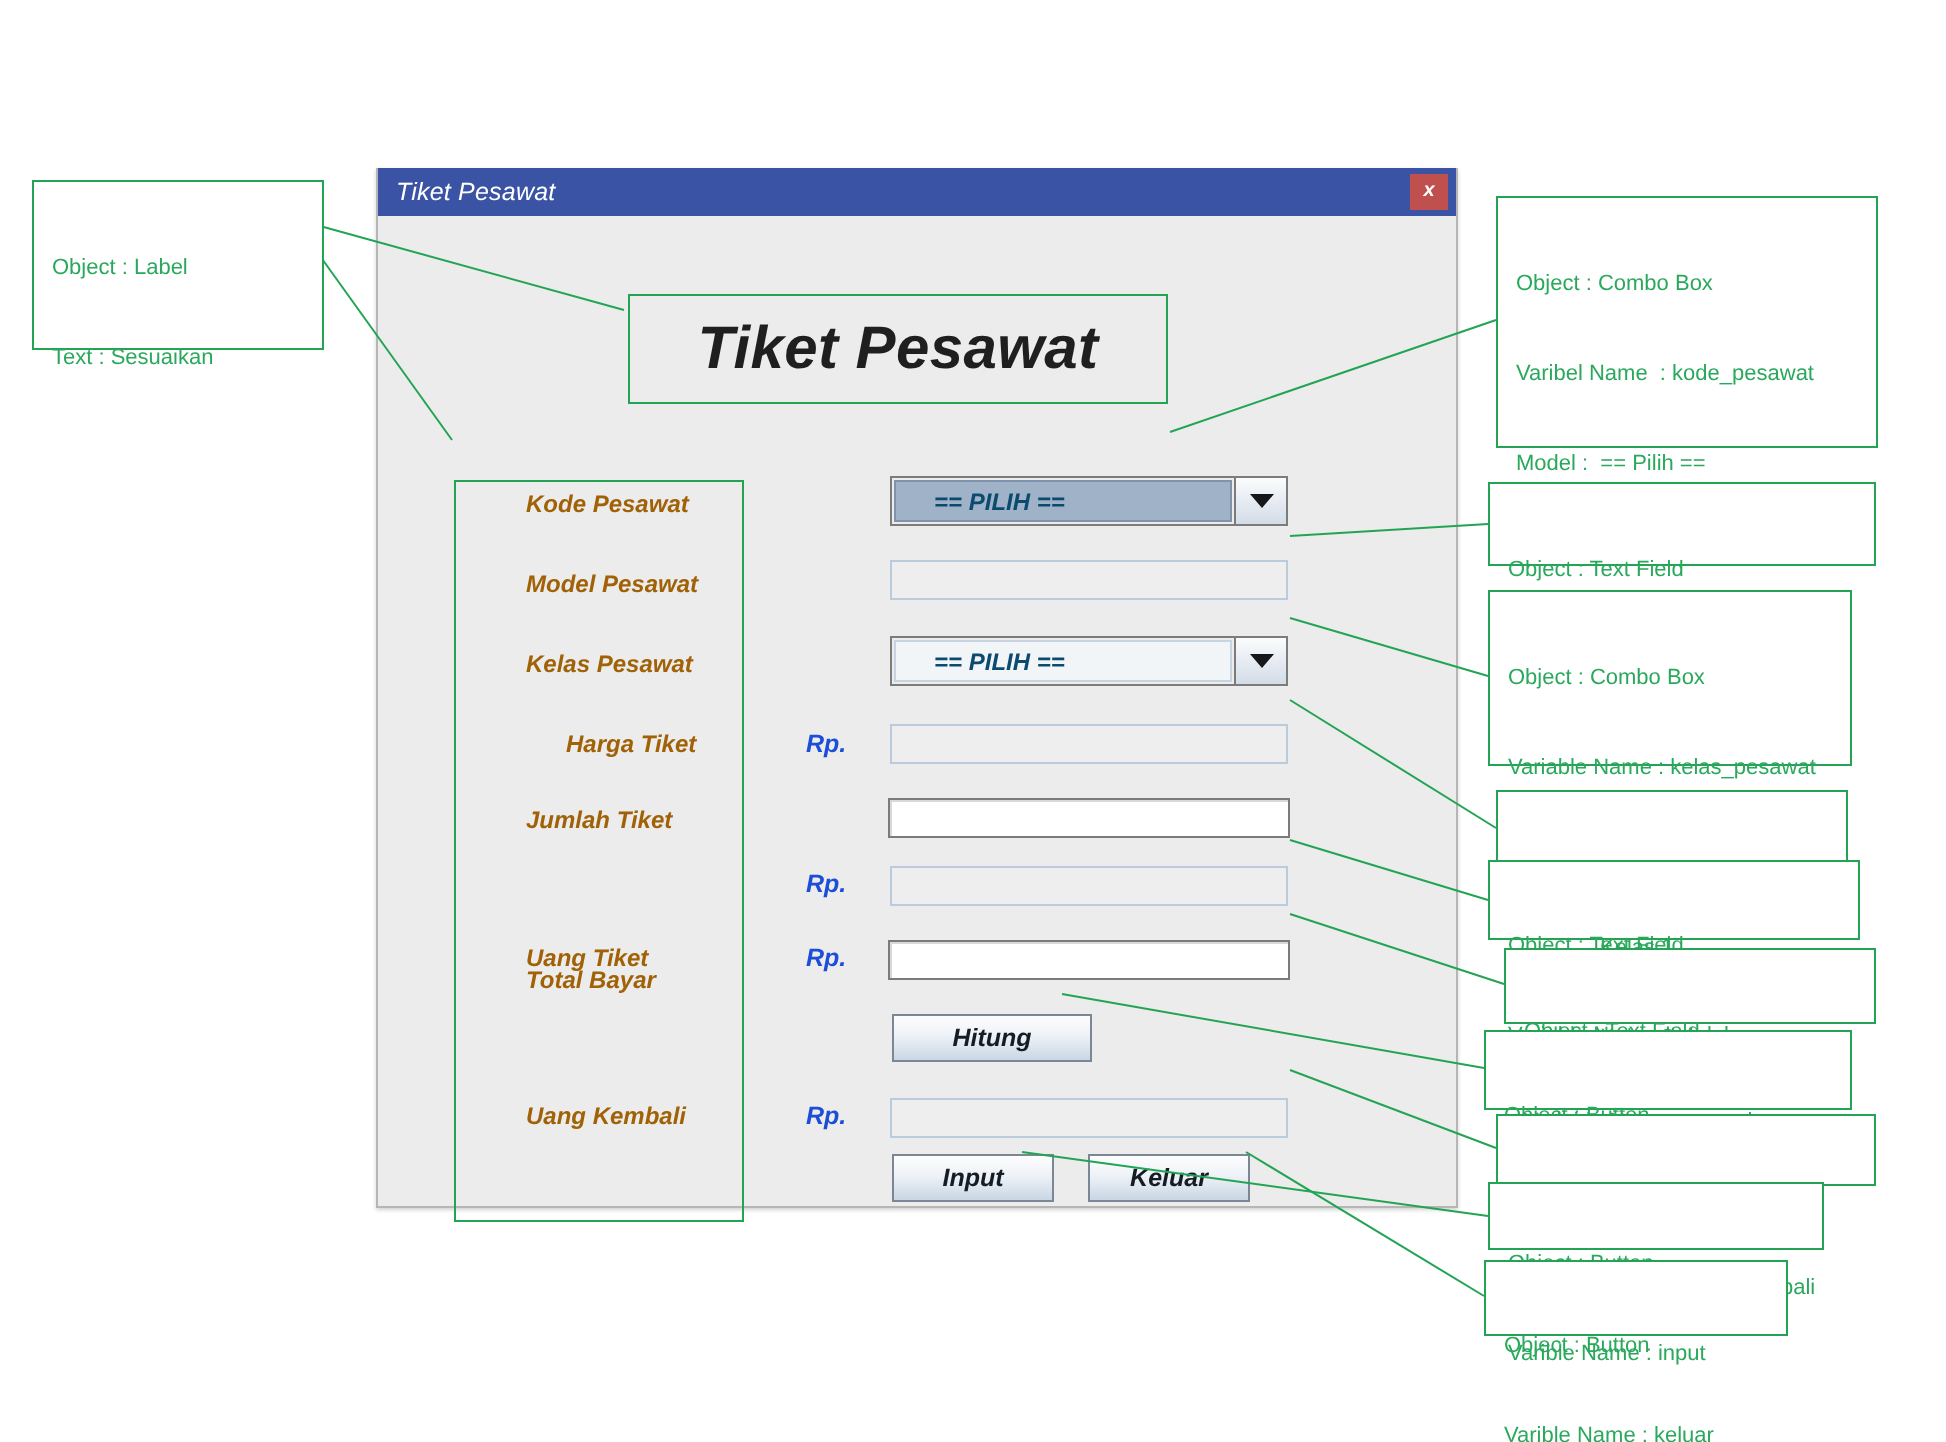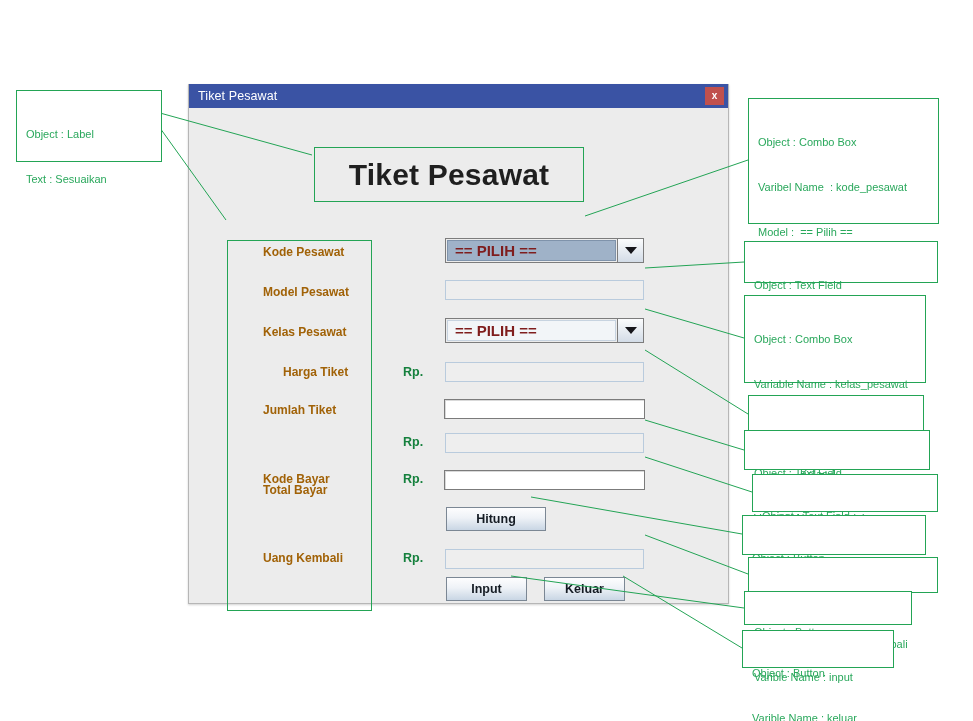--- a/index.html
+++ b/index.html
@@ -48,20 +48,21 @@
     left: 188px;
     top: 84px;
     width: 541px;
     height: 520px;
     background: #ececec;
     border: 1px solid #b6b6b6;
     border-top: none;
     box-sizing: border-box;
     z-index: 3;
     box-shadow: 0 1px 2px rgba(0,0,0,0.18);
+    font-style: italic;
   }
   .titlebar {
     position: absolute;
     left: 0; top: 0;
     width: 100%;
     height: 24px;
     background: #3a53a4;
     color: #ffffff;
     font-size: 12.5px;
     line-height: 24px;
@@ -130,21 +131,21 @@
     position: absolute;
     font-size: 12px;
     font-weight: bold;
     color: #a16207;
     white-space: nowrap;
   }
   .rp {
     position: absolute;
     font-size: 12.5px;
     font-weight: bold;
-    color: #15803d;
+    color: #1d4ed8;
   }
 
   .field {
     position: absolute;
     box-sizing: border-box;
     height: 20px;
     font-size: 12.5px;
     line-height: 18px;
   }
   
@@ -163,26 +164,26 @@
   .combo {
     position: absolute;
     box-sizing: border-box;
     height: 25px;
     display: flex;
     align-items: stretch;
     border: 1px solid #7c7c7c;
   }
   .combo .cval {
     flex: 1;
-    font-size: 15px;
-    font-weight: bold;
-    color: #7f1d1d;
+    font-size: 12px;
+    font-weight: bold;
+    color: #0c4a6e;
     display: flex;
     align-items: center;
-    padding-left: 7px;
+    padding-left: 19px;
     box-sizing: border-box;
   }
   .combo .carrow {
     width: 25px;
     border-left: 1px solid #7c7c7c;
     background: linear-gradient(#fbfcfd, #d3dce7);
     display: flex;
     align-items: center;
     justify-content: center;
   }
@@ -243,21 +244,21 @@
     <line x1="742" y1="534" x2="531" y2="497"></line>
 
     <line x1="748" y1="574" x2="645" y2="535"></line>
 
     <line x1="744" y1="608" x2="511" y2="576"></line>
 
     <line x1="742" y1="648" x2="623" y2="576"></line>
   </g>
 </svg>
 
-<div class="anno" style="left:16px; top:90px; width:146px; height:72px;">
+<div class="anno" style="left:16px; top:90px; width:146px; height:85px;">
   <span class="ln">Object : Label</span>
   <span class="ln">Text : Sesuaikan</span>
 </div>
 
 <div class="anno" style="left:748px; top:98px; width:191px; height:126px;">
   <span class="ln">Object : Combo Box</span>
   <span class="ln">Varibel Name  : kode_pesawat</span>
   <span class="ln">Model :  == Pilih ==</span>
   <span class="ln ind">MPT</span>
   <span class="ln ind">GRD</span>
@@ -327,21 +328,21 @@
     </div>
 
     <div class="label-group-box"></div>
 
     <span class="flabel" style="left:74px; top:137px;">Kode Pesawat</span>
     <span class="flabel" style="left:74px; top:177px;">Model Pesawat</span>
     <span class="flabel" style="left:74px; top:217px;">Kelas Pesawat</span>
     <span class="flabel" style="left:74px; top:257px;padding-left:20px;">Harga Tiket</span>
     <span class="flabel" style="left:74px; top:295px;">Jumlah Tiket</span>
     <span class="flabel" style="left:74px; top:327px;margin-top:48px;">Total Bayar</span>
-    <span class="flabel" style="left:74px; top:364px;">Kode Bayar</span>
+    <span class="flabel" style="left:74px; top:364px;">Uang Tiket</span>
     <span class="flabel" style="left:74px; top:443px;">Uang Kembali</span>
 
     <span class="rp" style="left:214px; top:257px;">Rp.</span>
     <span class="rp" style="left:214px; top:327px;">Rp.</span>
     <span class="rp" style="left:214px; top:364px;">Rp.</span>
     <span class="rp" style="left:214px; top:443px;">Rp.</span>
 
     <div class="combo combo-sel" style="left:256px; top:130px; width:199px;">
       <span class="cval">== PILIH ==</span>
       <span class="carrow">

